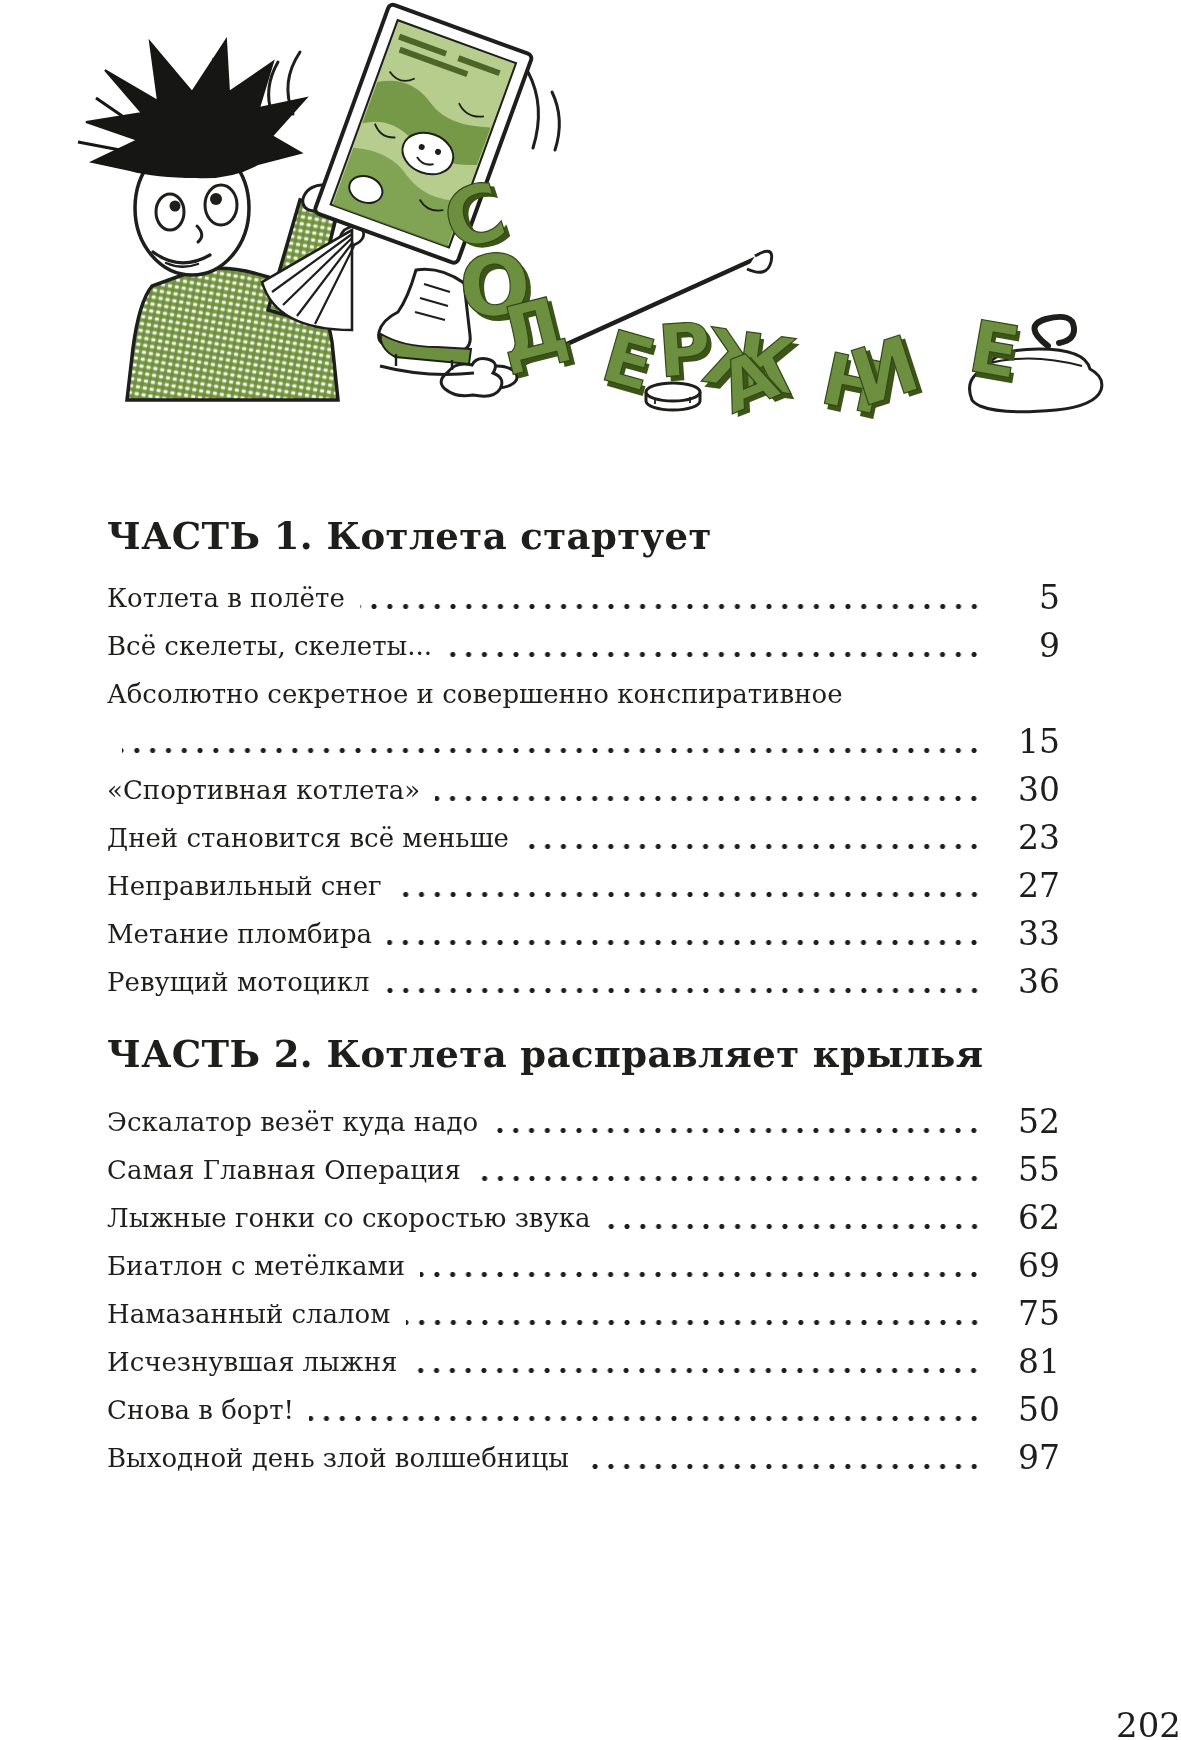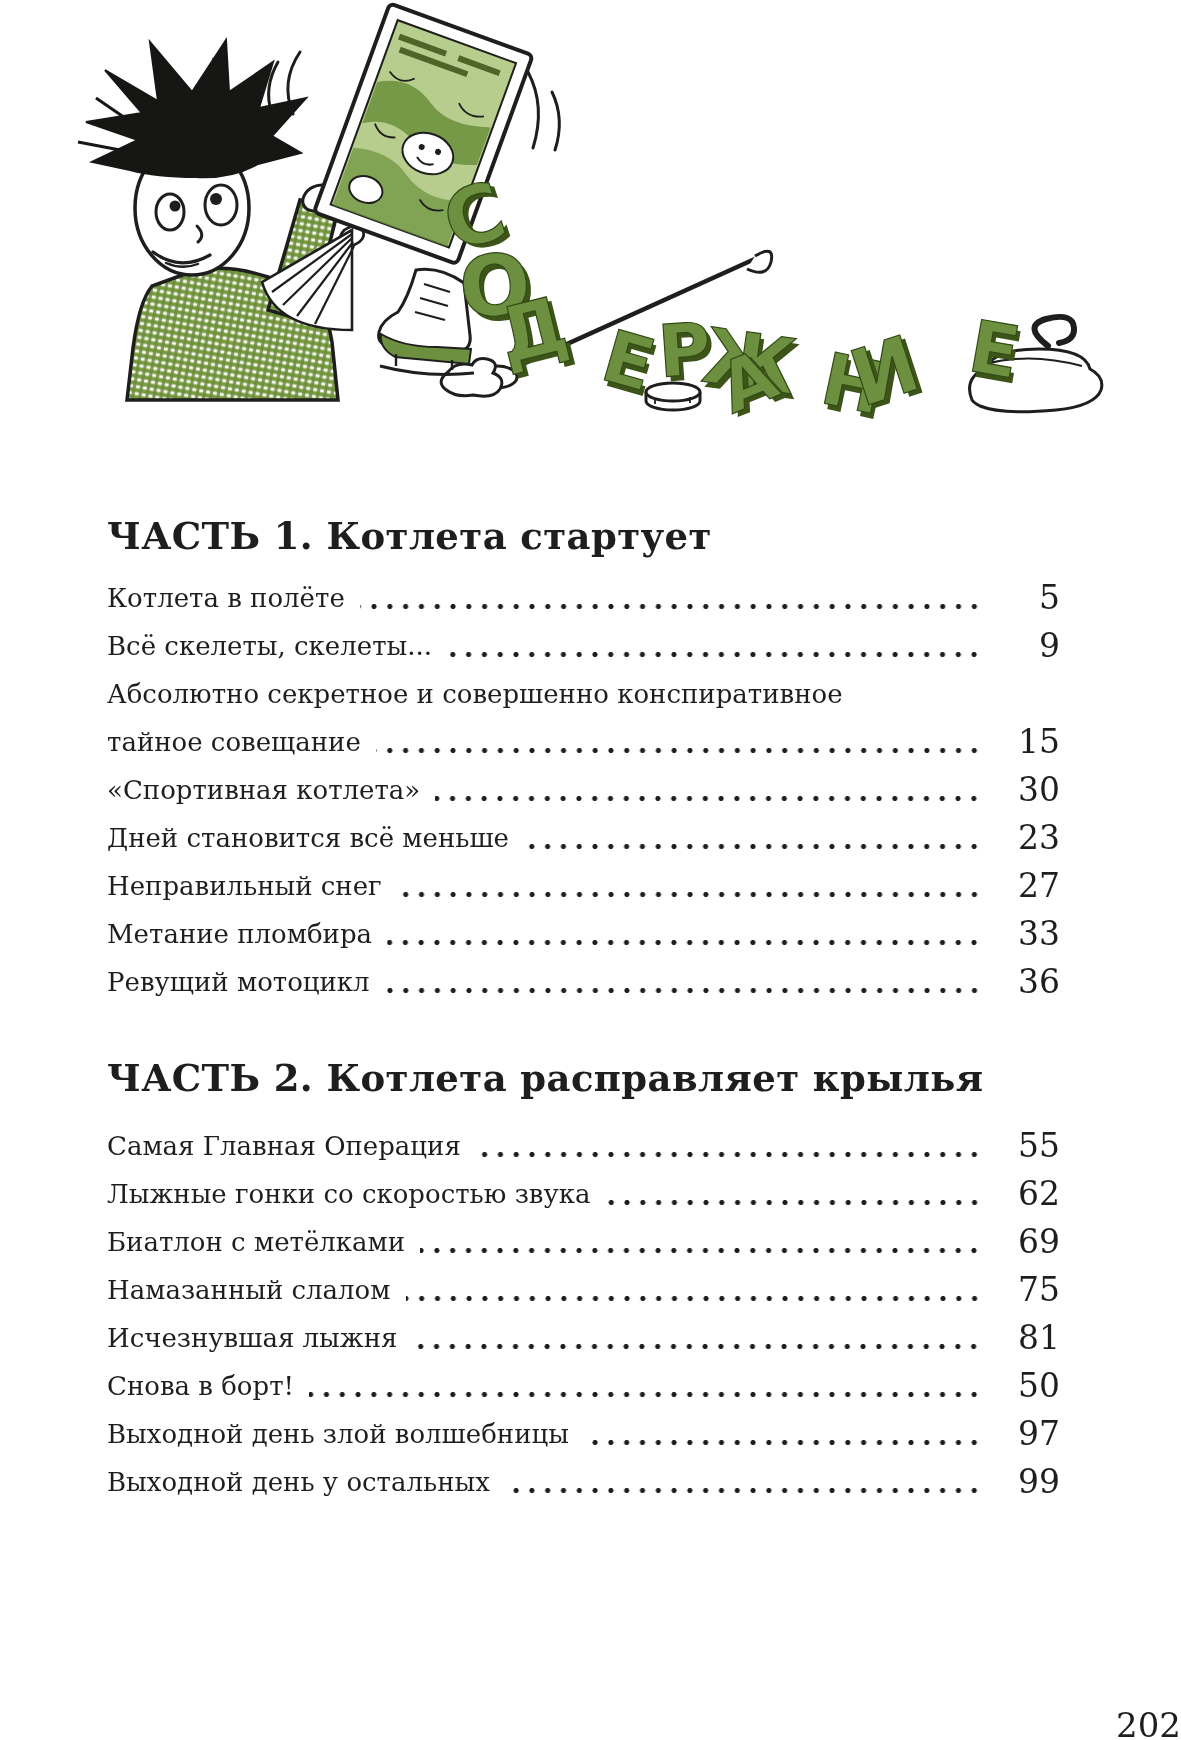--- a/index.html
+++ b/index.html
@@ -2,21 +2,21 @@
 <html><head>
 <meta charset="utf-8">
 <style>
   html,body{margin:0;padding:0;background:#ffffff;}
   .page{position:relative;width:1181px;height:1740px;background:#fff;overflow:hidden;
         font-family:"DejaVu Serif","Liberation Serif",serif;color:#1e1e1c;}
   .illustration{position:absolute;top:0;left:0;width:1181px;height:440px;}
   .toc{position:absolute;top:432px;left:107px;width:953px;}
   .part-heading{font-weight:bold;font-size:37px;line-height:40px;letter-spacing:.4px;white-space:nowrap;}
   .ph-1{margin-top:84px;}
-  .ph-2{margin-top:54px;}
+  .ph-2{margin-top:30px;}
   .toc-list{margin-top:16px;}
   .toc-list-2{margin-top:22px;}
   .toc-row{display:flex;align-items:flex-end;height:48px;}
   .toc-title{font-size:26px;line-height:44px;white-space:nowrap;flex:0 0 auto;}
   .toc-dots{flex:1 1 auto;height:5px;margin:0 8px 11px 15px;
             background-image:radial-gradient(circle,#1e1e1c 2.2px,rgba(0,0,0,0) 2.9px);
             background-size:15.8px 5px;background-repeat:repeat-x;background-position:right center;}
   .toc-page{font-size:33px;line-height:44px;width:70px;text-align:right;flex:0 0 auto;}
   .footer{position:absolute;top:1705px;left:0;width:100%;text-align:right;font-size:34px;line-height:40px;}
   .ltr-shadow{fill:#3c5418;}
@@ -171,21 +171,20 @@
         </div>
       <div class="toc-row">
           <span class="toc-title">Всё скелеты, скелеты...</span>
           <span class="toc-dots"></span>
           <span class="toc-page">9</span>
         </div>
       <div class="toc-row row-full">
           <span class="toc-title">Абсолютно секретное и совершенно конспиративное</span>
         </div>
       <div class="toc-row">
-          <span class="toc-title">тайное совещание</span>
           <span class="toc-dots"></span>
           <span class="toc-page">15</span>
         </div>
       <div class="toc-row">
           <span class="toc-title">«Спортивная котлета»</span>
           <span class="toc-dots"></span>
           <span class="toc-page">30</span>
         </div>
       <div class="toc-row">
           <span class="toc-title">Дней становится всё меньше</span>
@@ -206,20 +205,25 @@
           <span class="toc-title">Ревущий мотоцикл</span>
           <span class="toc-dots"></span>
           <span class="toc-page">36</span>
         </div>
     </div>
 
     <div class="part-heading ph-2">ЧАСТЬ 2. Котлета расправляет крылья</div>
 
     <div class="toc-list toc-list-2">
       <div class="toc-row">
+          <span class="toc-title">Эскалатор везёт куда надо</span>
+          <span class="toc-dots"></span>
+          <span class="toc-page">52</span>
+        </div>
+      <div class="toc-row">
           <span class="toc-title">Самая Главная Операция</span>
           <span class="toc-dots"></span>
           <span class="toc-page">55</span>
         </div>
       <div class="toc-row">
           <span class="toc-title">Лыжные гонки со скоростью звука</span>
           <span class="toc-dots"></span>
           <span class="toc-page">62</span>
         </div>
       <div class="toc-row">
@@ -239,23 +243,18 @@
         </div>
       <div class="toc-row">
           <span class="toc-title">Снова в борт!</span>
           <span class="toc-dots"></span>
           <span class="toc-page">50</span>
         </div>
       <div class="toc-row">
           <span class="toc-title">Выходной день злой волшебницы</span>
           <span class="toc-dots"></span>
           <span class="toc-page">97</span>
-        </div>
-      <div class="toc-row">
-          <span class="toc-title">Выходной день у остальных</span>
-          <span class="toc-dots"></span>
-          <span class="toc-page">99</span>
         </div>
     </div>
   </div>
 
   <div class="footer">202</div>
 </div>
 
 </body></html>

